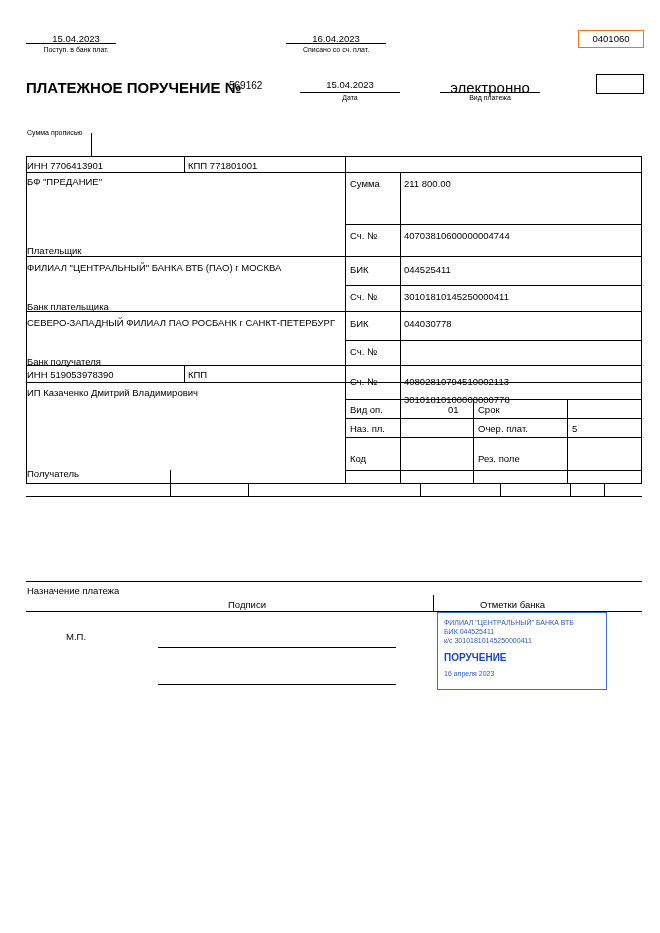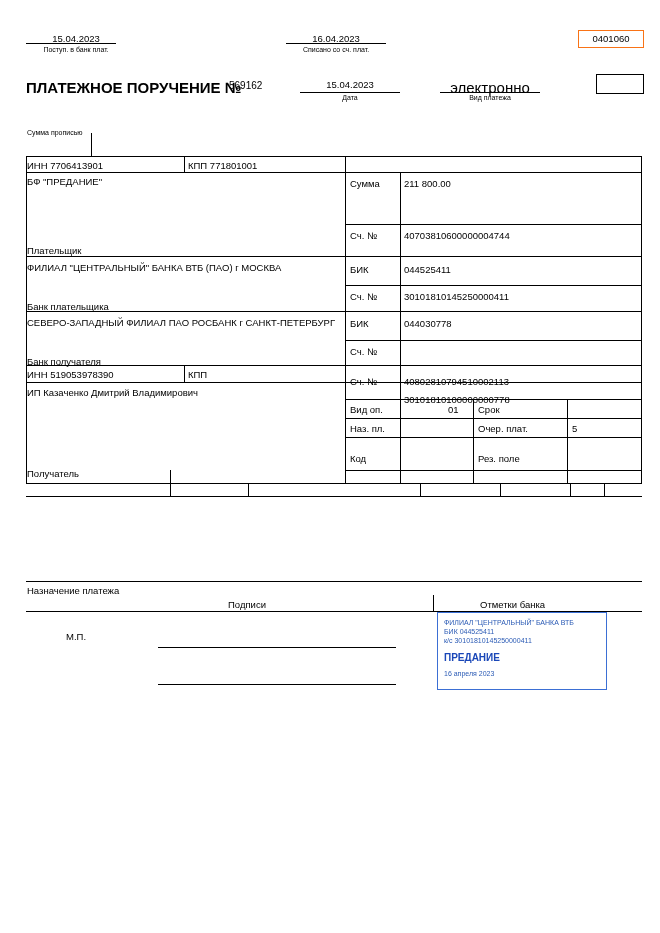--- a/index.html
+++ b/index.html
@@ -277,17 +277,17 @@
   <div class="line vline" style="left:433px; top:595px; height:16px;"></div>
 
   <div class="abs" id="mp-lbl">М.П.</div>
   <div class="sig-line" style="left:158px; top:647px; width:238px;"></div>
   <div class="sig-line" style="left:158px; top:684px; width:238px;"></div>
 
   <div class="stamp">
     <div>ФИЛИАЛ "ЦЕНТРАЛЬНЫЙ" БАНКА ВТБ</div>
     <div>БИК 044525411</div>
     <div>к/с 30101810145250000411</div>
-    <span class="big">ПРЕДАНИЕ</span>
+    <span class="big">ПОРУЧЕНИЕ</span>
     <span class="date">16 апреля 2023</span>
   </div>
 
 </div>
 
 </body></html>

